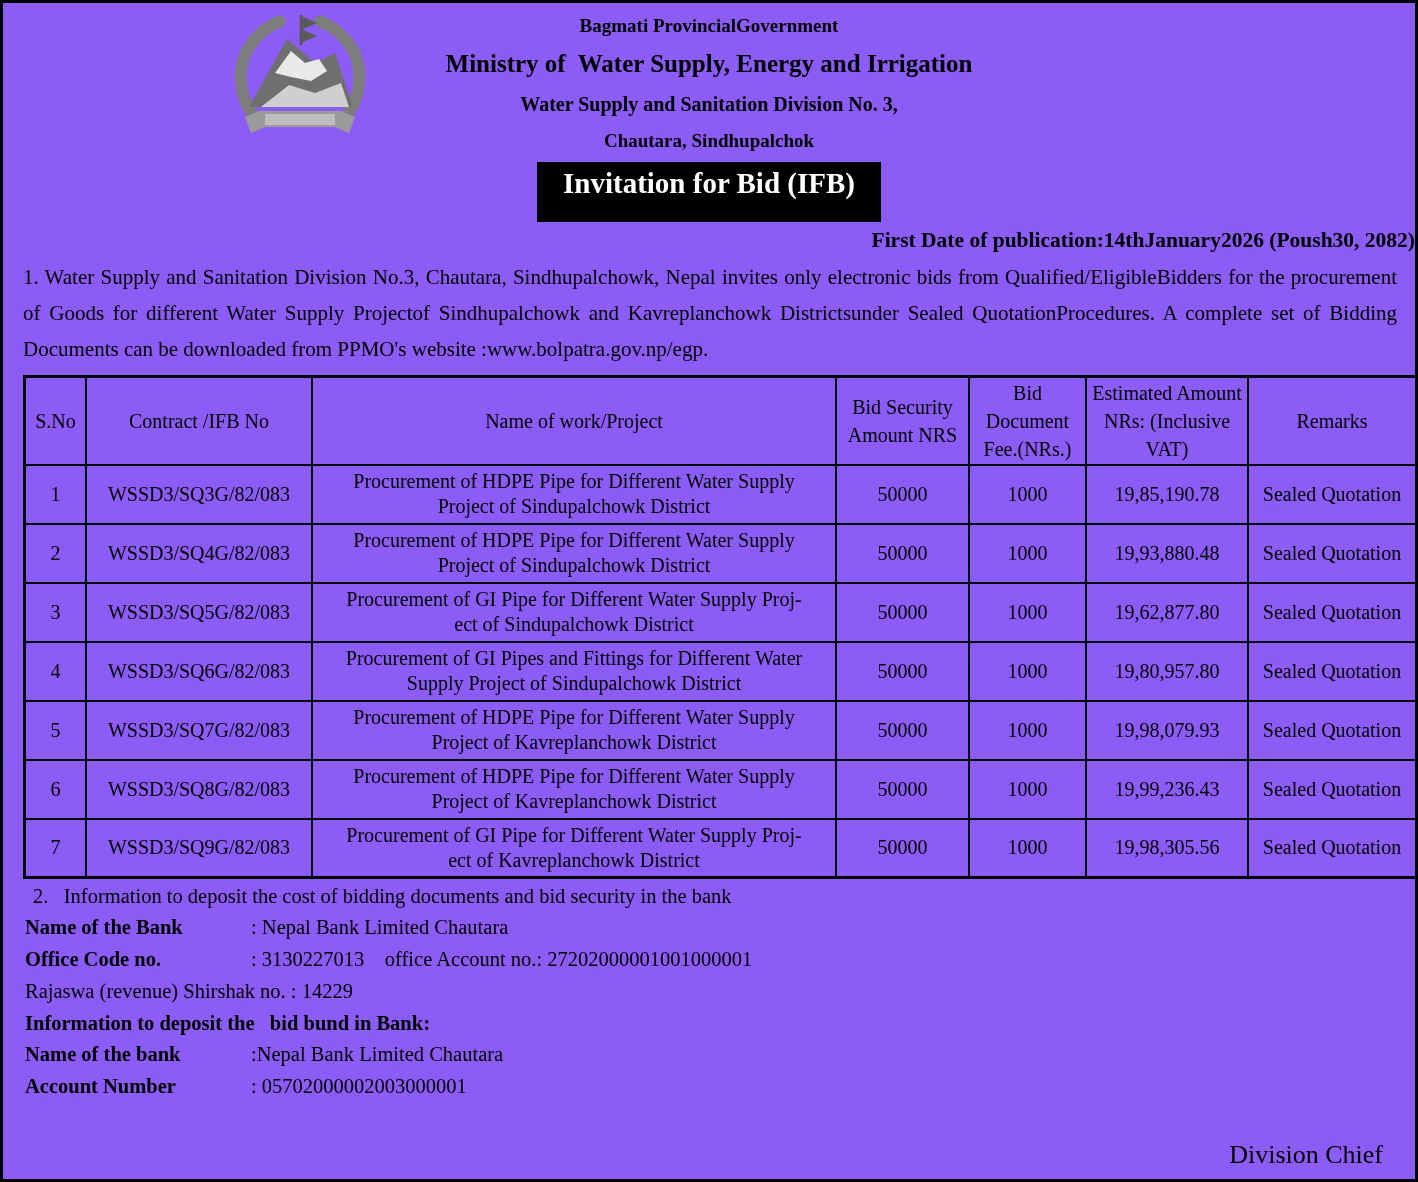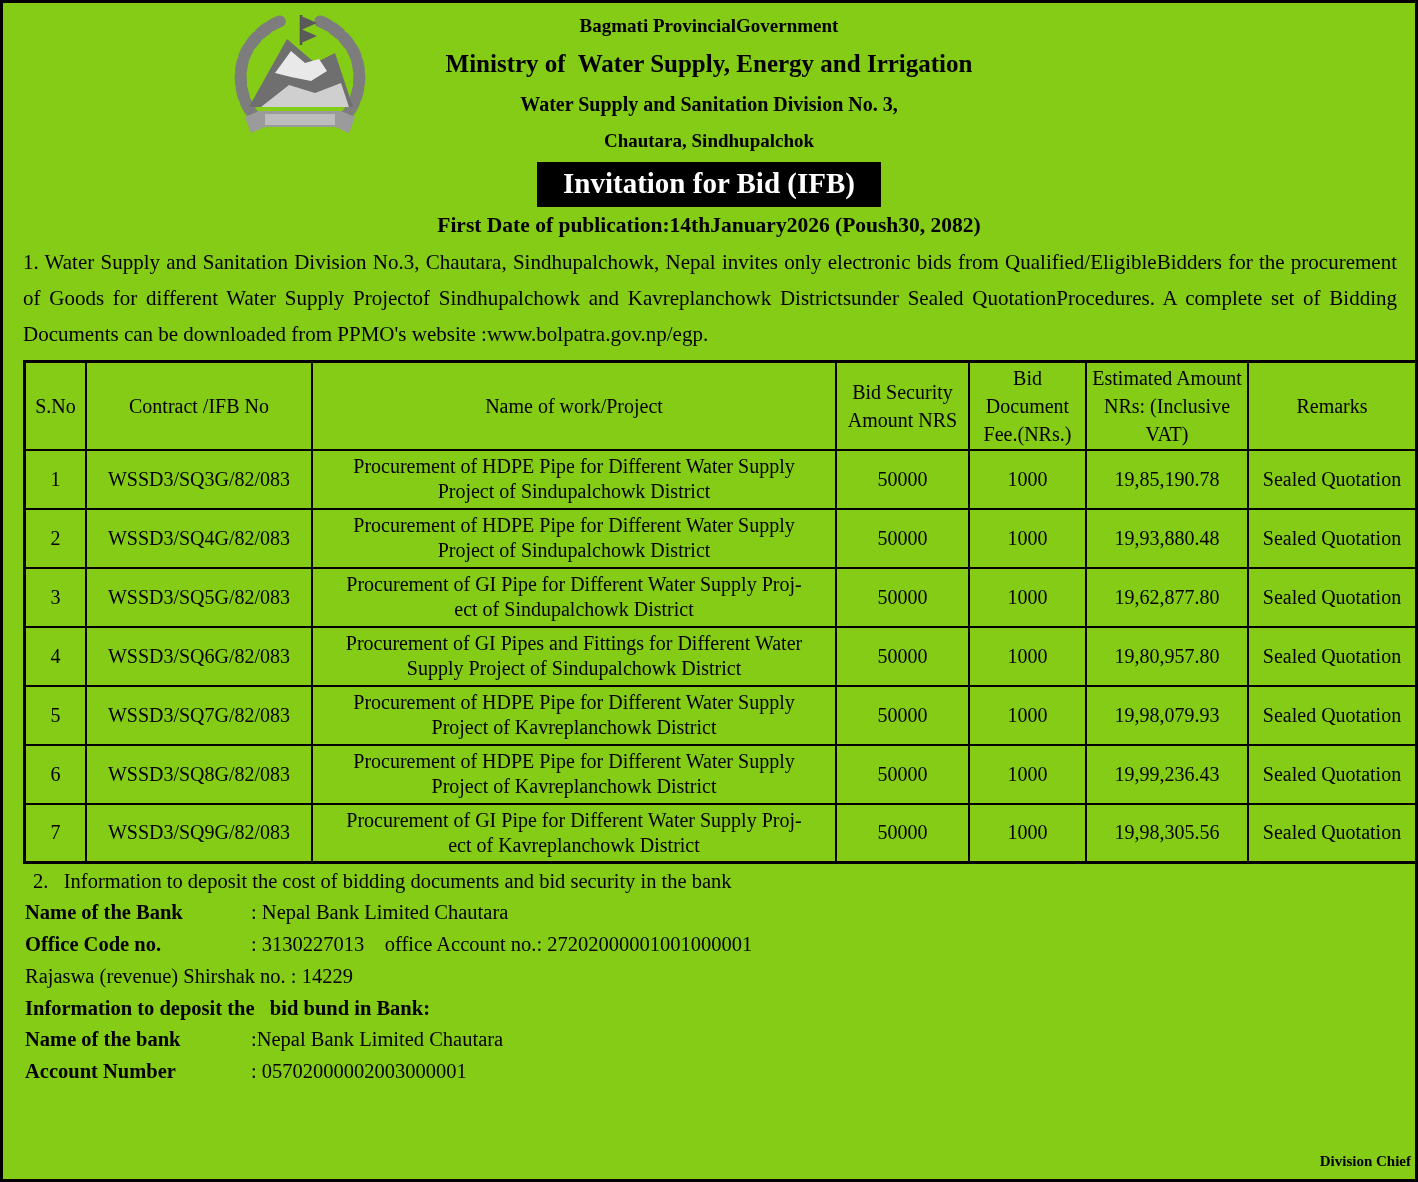--- a/index.html
+++ b/index.html
@@ -1,40 +1,40 @@
 <!DOCTYPE html>
 <html><head>
 <meta charset="utf-8">
 <style>
   html,body{margin:0;padding:0;background:#e8e8e8;}
   .page{
     position:relative;
     width:1418px;height:1182px;
     box-sizing:border-box;
-    background:#84cc16;
+    background:#8b5cf6;
     border:3px solid #000;
     font-family:"Liberation Serif", serif;
     color:#000;
     overflow:hidden;
   }
   
   .header{position:relative;text-align:center;padding-top:12px;}
   .logo{position:absolute;left:228px;top:8px;width:138px;height:132px;}
   .h-govt{font-size:19px;font-weight:bold;margin:0 0 13px 0;white-space:pre-wrap;}
   .h-ministry{font-size:25px;font-weight:bold;margin:0 0 15px 0;white-space:pre-wrap;}
   .h-division{font-size:20px;font-weight:bold;margin:0 0 14px 0;}
   .h-location{font-size:19px;font-weight:bold;margin:0 0 10px 0;}
   .ifb-box{
     display:inline-block;
     background:#000;color:#fff;
     font-size:29px;font-weight:bold;
-    padding:5px 26px 7px 26px;
+    padding:5px 26px 22px 26px;
     margin:0 0 6px 0;
   }
-  .pub-line{font-size:21.5px;font-weight:bold;margin:0 0 6px 0;}
+  .pub-line{font-size:21.5px;font-weight:bold;margin:0 0 6px 0;text-align:right;}
   
   .intro{
     margin:2px 18px 8px 20px;
     font-size:21px;line-height:36px;
     text-align:justify;
   }
   
   table.bids{
     border-collapse:collapse;
     table-layout:fixed;
@@ -64,22 +64,22 @@
   .deposit{margin:6px 0 0 22px;font-size:20.5px;}
   .item2{padding-left:8px;white-space:pre-wrap;margin:4px 0 8px 0;}
   .info-heading{font-weight:bold;margin:0 0 8px 0;white-space:pre-wrap;}
   .info-row{margin:0 0 9px 0;}
   .info-label{display:inline-block;width:226px;font-weight:bold;vertical-align:top;}
   .info-value{white-space:pre-wrap;}
   .rajaswa-label{font-weight:normal;}
   .rajaswa-row{margin:0 0 9px 0;}
   
   .signature{
-    position:absolute;right:4px;bottom:9px;
-    font-weight:bold;font-size:15px;
+    position:absolute;right:32px;bottom:9px;
+    font-weight:normal;font-size:26px;
   }
 </style>
 </head>
 <body>
 
 <div class="page">
 
   <div class="header">
     <svg class="logo" viewBox="0 0 138 132" xmlns="http://www.w3.org/2000/svg">
 

